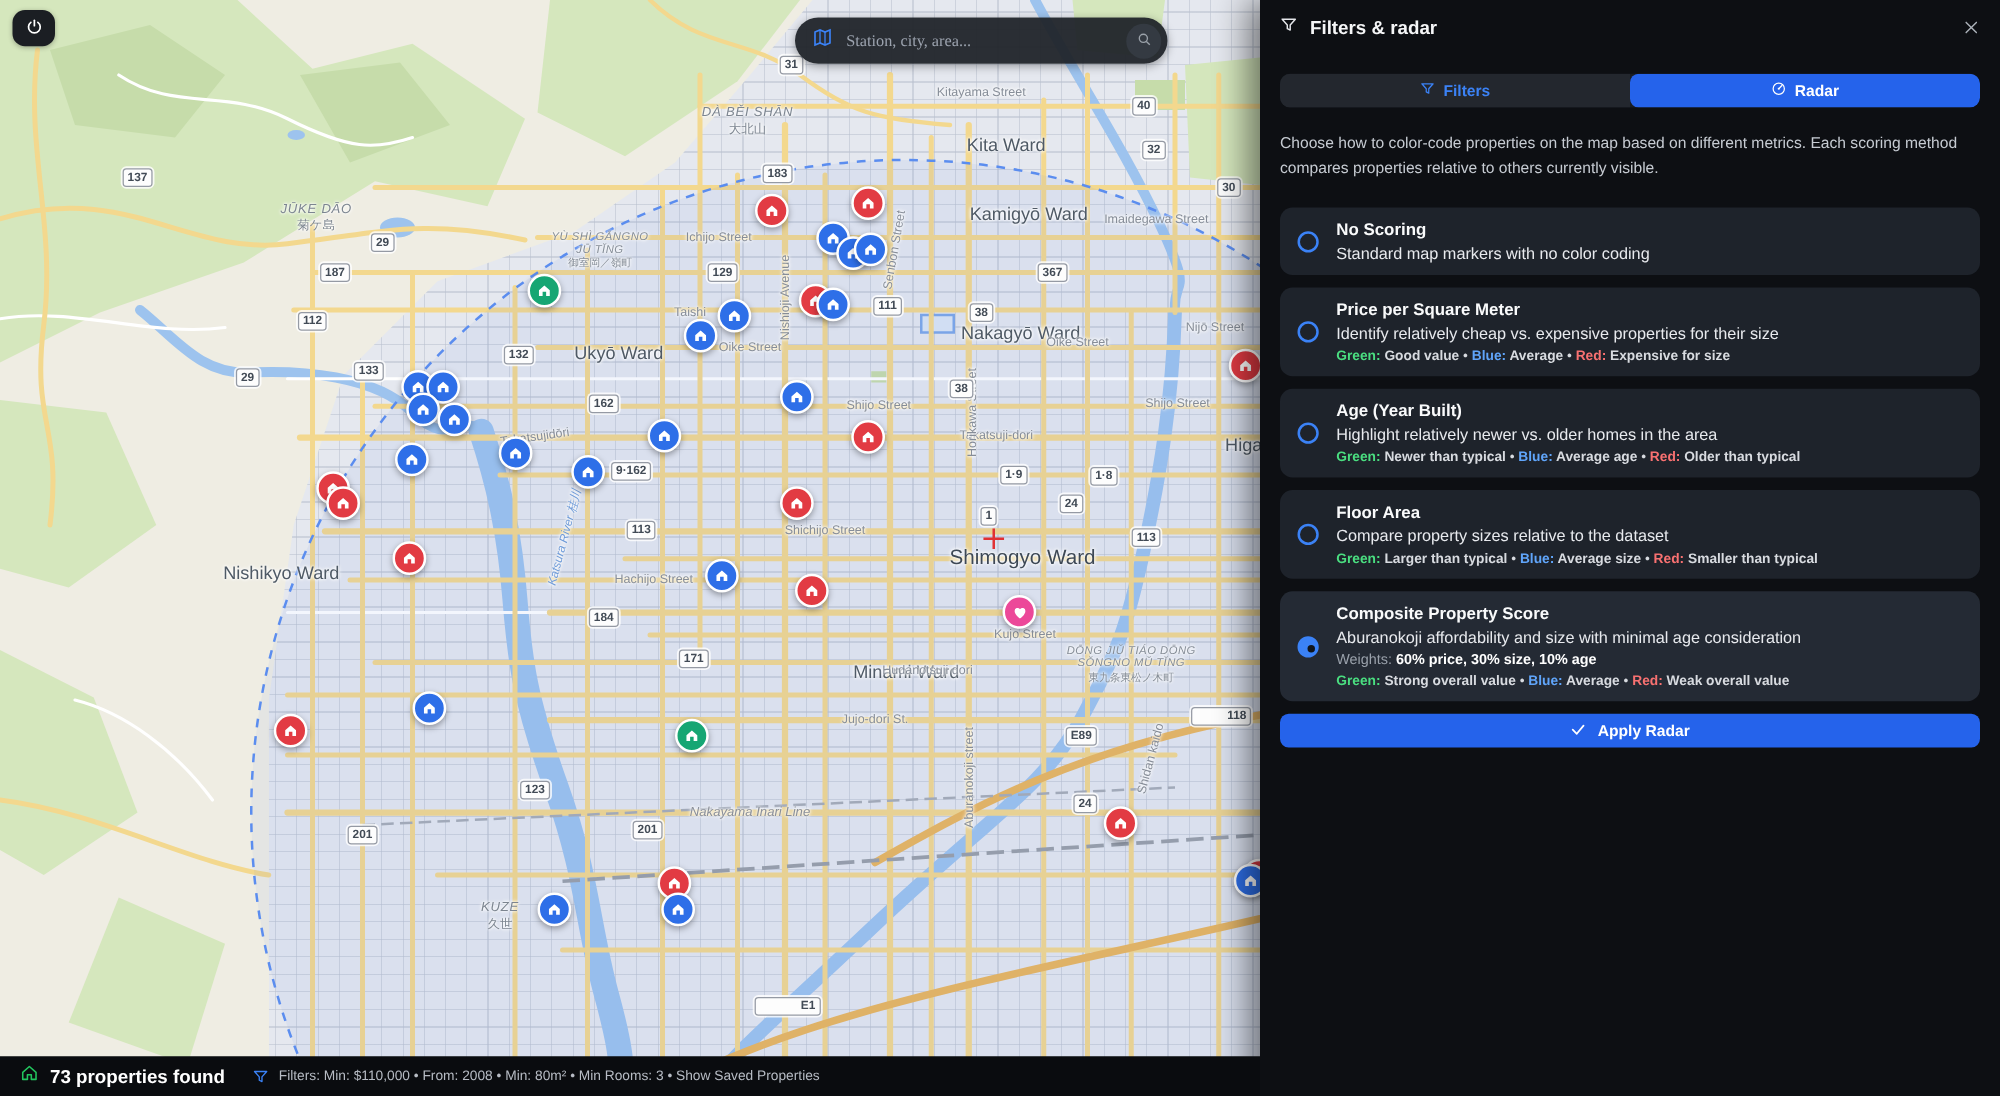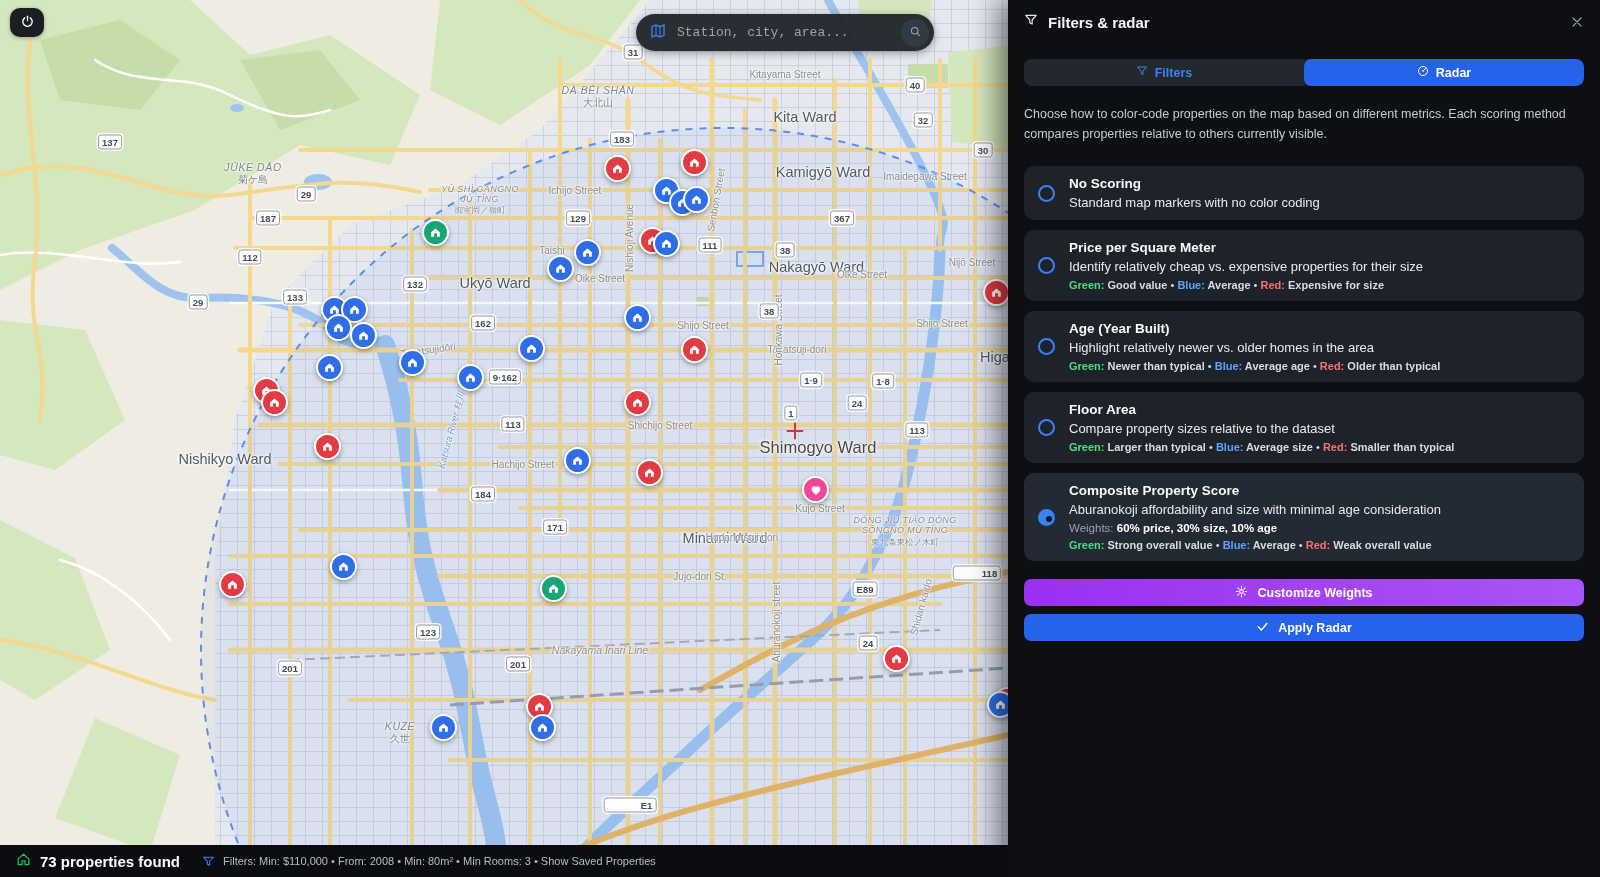--- a/index.html
+++ b/index.html
@@ -33,21 +33,21 @@
       border:2.5px solid #fff;box-shadow:0 2px 5px rgba(0,0,0,.35);
       display:flex;align-items:center;justify-content:center;}
   .mk-r{background:#e23b43;} .mk-b{background:#2e6fe8;} .mk-g{background:#16a673;} .mk-h{background:#ec4899;}
   .mk-x{background:none;border:none;box-shadow:none;width:24px;height:24px;margin:-12px 0 0 -12px;}
 
   
   .searchbar{position:absolute;left:636px;top:14px;width:298px;height:37px;border-radius:19px;
     background:rgba(32,36,41,.95);display:flex;align-items:center;padding:0 5px 0 14px;gap:9px;
     box-shadow:0 2px 8px rgba(0,0,0,.35);}
   .searchbar input{flex:1;background:none;border:none;outline:none;color:#7dd3fc;font-size:13px;
-    font-family:Liberation Mono, monospace;}
+    font-family:Liberation Serif, serif;}
   .searchbar input::placeholder{color:#9ca3af;}
   .search-btn{width:28px;height:28px;border-radius:50%;background:#343a42;border:none;
     display:flex;align-items:center;justify-content:center;cursor:pointer;}
   .ctl-btn{position:absolute;left:10px;top:8px;width:34px;height:29px;border-radius:10px;background:#1b1e23;
     border:none;display:flex;align-items:center;justify-content:center;box-shadow:0 1px 4px rgba(0,0,0,.3);cursor:pointer;}
 
   
   .statusbar{position:absolute;left:0;bottom:0;width:1008px;height:32px;background:#0a0c0f;z-index:20;
     display:flex;align-items:center;padding-left:16px;}
   .status-count{color:#fff;font-size:15px;font-weight:bold;margin-left:9px;}
@@ -588,29 +588,20 @@
     <span class="radio on"></span>
     <div class="card-body">
       <div class="card-title">Composite Property Score</div>
       <div class="card-desc">Aburanokoji affordability and size with minimal age consideration</div>
       <div class="card-weights"><span class="w-label">Weights:</span> <span class="w-value">60% price, 30% size, 10% age</span></div>
       <div class="card-legend"><span class="lg-key lg-green">Green: </span><span class="lg-text">Strong overall value</span><span class="lg-sep"> • </span><span class="lg-key lg-blue">Blue: </span><span class="lg-text">Average</span><span class="lg-sep"> • </span><span class="lg-key lg-red">Red: </span><span class="lg-text">Weak overall value</span></div>
     </div>
   </div>
 </div>
 
-    <button class="big-btn btn-purple">
-      <span>
-        <svg width="13" height="13" viewBox="0 0 24 24">
-            <circle cx="12" cy="12" r="3.4" fill="none" stroke="#fff" stroke-width="2"></circle>
-            <path d="M12 2.5v3M12 18.5v3M2.5 12h3M18.5 12h3M5.3 5.3l2.1 2.1M16.6 16.6l2.1 2.1M18.7 5.3l-2.1 2.1M7.4 16.6l-2.1 2.1" stroke="#fff" stroke-width="2" stroke-linecap="round"></path>
-          </svg>
-      </span>
-      <span>Customize Weights</span>
-    </button>
 
     <button class="big-btn btn-blue">
       <span>
         <svg width="13" height="13" viewBox="0 0 24 24">
             <path d="M4 12.5 10 18.5 20 6.5" fill="none" stroke="#fff" stroke-width="2.6" stroke-linecap="round" stroke-linejoin="round"></path>
           </svg>
       </span>
       <span>Apply Radar</span>
     </button>
   </div>

